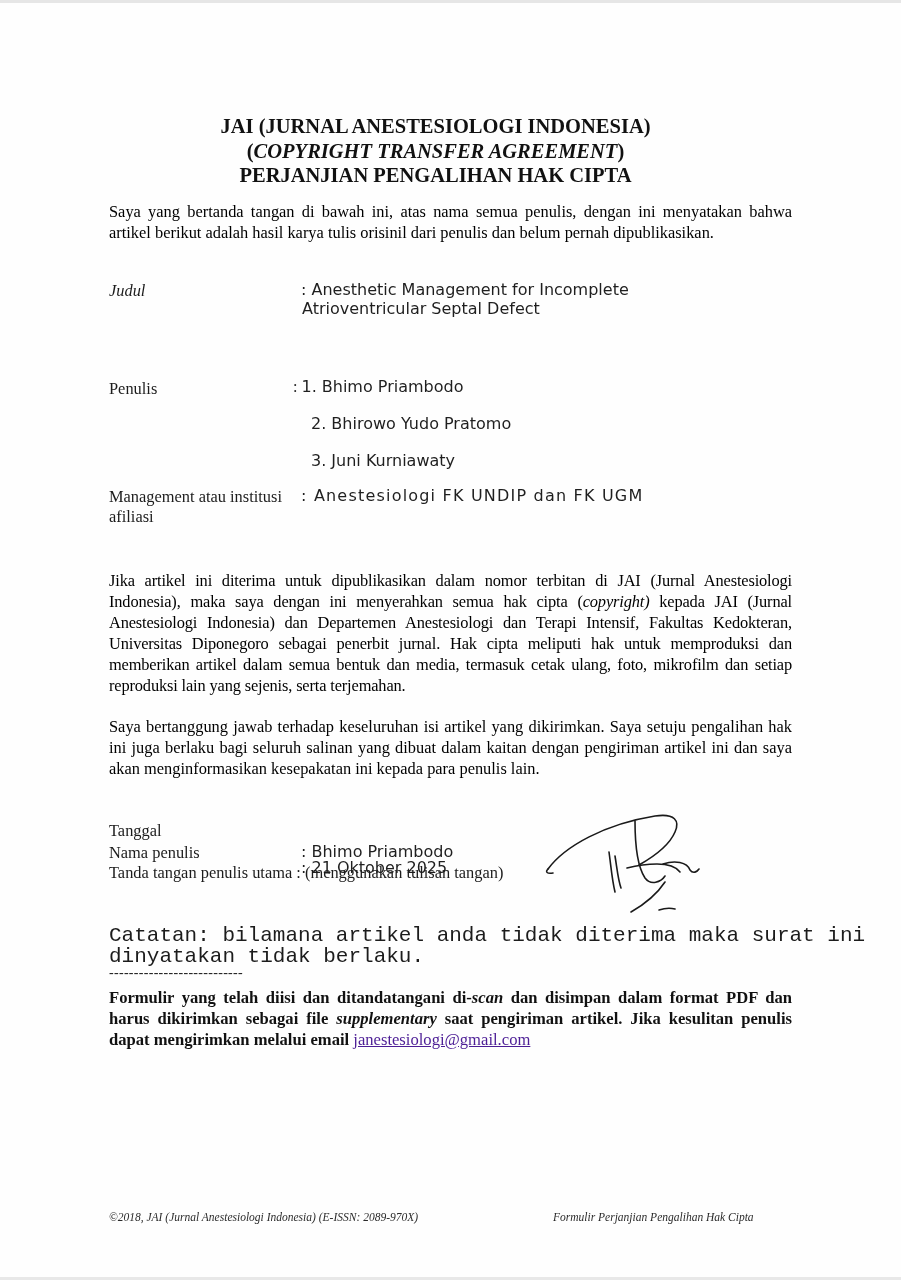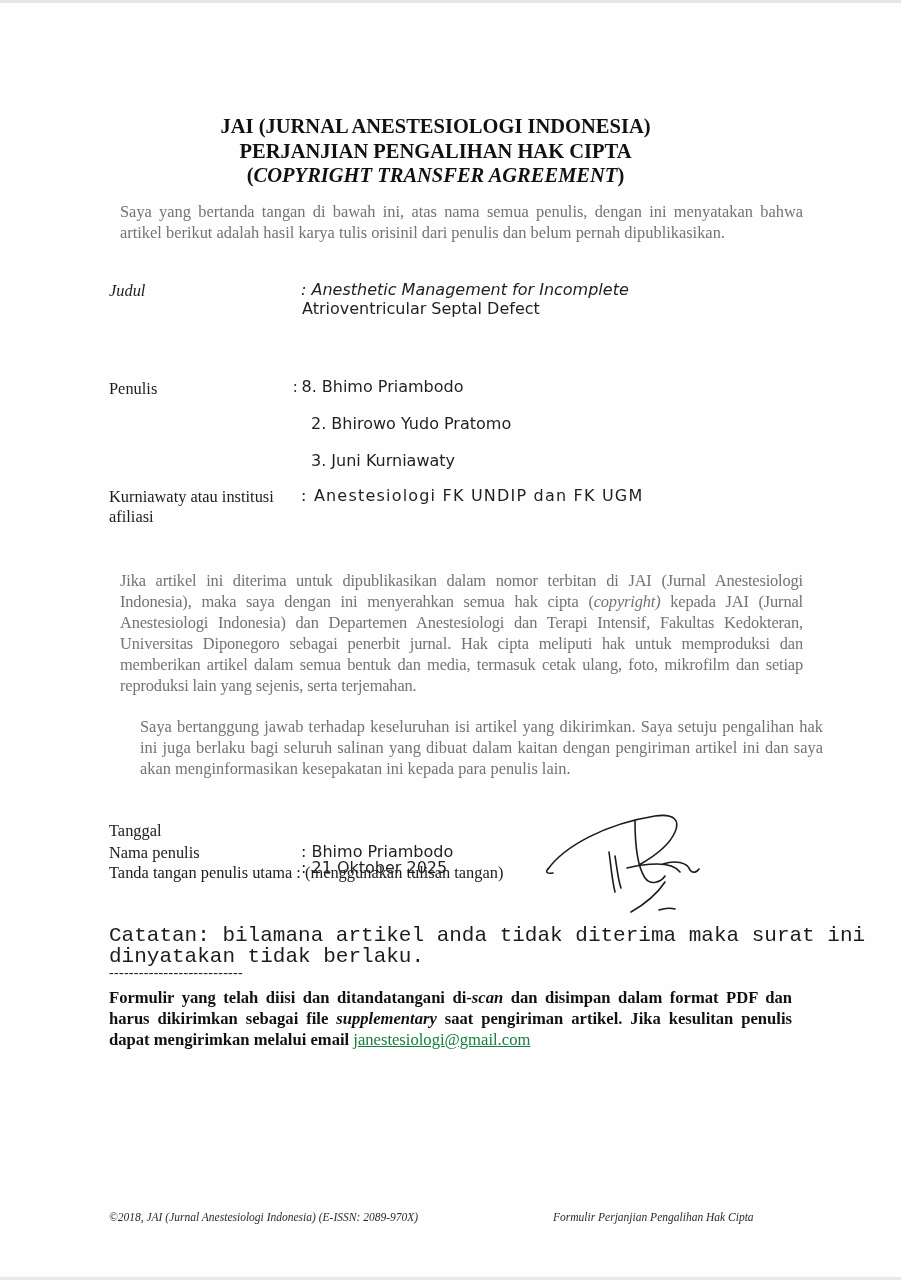--- a/index.html
+++ b/index.html
@@ -9,68 +9,68 @@
     font-family: "Liberation Serif", "DejaVu Serif", serif;
     color: #1a1a1a;
   }
   .edge-top { position: absolute; left: 0; top: 0; width: 901px; height: 3px; background: #e6e6e6; }
   .edge-bottom { position: absolute; left: 0; bottom: 0; width: 901px; height: 3px; background: #e8e8e8; }
 
   .title-block { position: absolute; left: 0; top: 114px; width: 871px; text-align: center;
     font-weight: bold; font-size: 20.5px; line-height: 24.5px; color: #111; }
   .title-block .it { font-style: italic; }
 
-  .para { position: absolute; left: 120px; width: 683px; font-size: 16.4px; line-height: 21px;
-    text-align: justify; color: #737373; }
+  .para { position: absolute; left: 109px; width: 683px; font-size: 16.4px; line-height: 21px;
+    text-align: justify; color: #000000; }
   .p-intro { top: 201px; }
   .p-jika { top: 570px; letter-spacing: -0.15px; }
-  .p-saya { top: 716px; margin-left: 20px; }
+  .p-saya { top: 716px; }
 
   .lbl { position: absolute; left: 109px; font-size: 16.4px; line-height: 20px; color: #1c1c1c; }
   .val { position: absolute; font-family: "DejaVu Sans", sans-serif; font-size: 16px; line-height: 20px; color: #1f1f1f; }
   .colon-serif { font-family: "Liberation Serif", serif; }
 
   .sig-lbl { position: absolute; left: 109px; font-size: 16.4px; line-height: 21px; color: #1c1c1c; }
   .signature { position: absolute; left: 535px; top: 806px; width: 180px; height: 115px; }
 
   .catatan { position: absolute; left: 109px; top: 925px; font-size: 21px; line-height: 21px; color: #1c1c1c; font-family: Liberation Mono, monospace; }
   .dashes { position: absolute; left: 109px; top: 965px; font-size: 14px; line-height: 16px; color: #222; letter-spacing: 0.3px; }
   .bold-note { position: absolute; left: 109px; top: 987px; width: 683px; font-weight: bold; font-size: 16.6px;
     line-height: 21px; text-align: justify; color: #111; }
   .bold-note .it { font-style: italic; }
-  .email-link { color: #15803d; text-decoration: underline; font-weight: normal; }
+  .email-link { color: #4c1d95; text-decoration: underline; font-weight: normal; }
 
   .footer { position: absolute; top: 1210px; font-style: italic; font-size: 11.5px; line-height: 14px; color: #2a2a2a; }
   .footer-left { left: 109px; }
   .footer-right { left: 553px; }
 </style>
 </head>
 <body>
 
 <div class="edge-top"></div>
 
 <div class="title-block">
   <div>JAI (JURNAL ANESTESIOLOGI INDONESIA)</div>
+  <div><span>(</span><span class="it">COPYRIGHT TRANSFER AGREEMENT</span><span>)</span></div>
   <div>PERJANJIAN PENGALIHAN HAK CIPTA</div>
-  <div><span>(</span><span class="it">COPYRIGHT TRANSFER AGREEMENT</span><span>)</span></div>
 </div>
 
 <div class="para p-intro">Saya yang bertanda tangan di bawah ini, atas nama semua penulis, dengan ini menyatakan bahwa artikel berikut adalah hasil karya tulis orisinil dari penulis dan belum pernah dipublikasikan.</div>
 
 <div class="lbl" style="top:281px;font-style:italic;">Judul</div>
-<div class="val" style="left:301px; top:280px;font-style:italic;">: Anesthetic Management for Incomplete</div>
+<div class="val" style="left:301px; top:280px;">: Anesthetic Management for Incomplete</div>
 <div class="val" style="left:302px; top:299px;">Atrioventricular Septal Defect</div>
 
 <div class="lbl" style="top:379px;">Penulis</div>
-<div class="val" style="left:293px; top:377px;"><span class="colon-serif">: </span><span>8. Bhimo Priambodo</span></div>
+<div class="val" style="left:293px; top:377px;"><span class="colon-serif">: </span><span>1. Bhimo Priambodo</span></div>
 <div class="val" style="left:311px; top:414px;">2. Bhirowo Yudo Pratomo</div>
 <div class="val" style="left:311px; top:451px;">3. Juni Kurniawaty</div>
 
 <div class="lbl" style="top:487px;">
-  <div>Kurniawaty atau institusi</div>
+  <div>Management atau institusi</div>
   <div>afiliasi</div>
 </div>
 <div class="val" style="left:301px; top:486px; letter-spacing:1.2px;">: Anestesiologi FK UNDIP dan FK UGM</div>
 
 <div class="para p-jika"><span>Jika artikel ini diterima untuk dipublikasikan dalam nomor terbitan di JAI (Jurnal Anestesiologi Indonesia), maka saya dengan ini menyerahkan semua hak cipta (</span><i>copyright)</i><span> kepada JAI (Jurnal Anestesiologi Indonesia) dan Departemen Anestesiologi dan Terapi Intensif, Fakultas Kedokteran, Universitas Diponegoro sebagai penerbit jurnal. Hak cipta meliputi hak untuk memproduksi dan memberikan artikel dalam semua bentuk dan media, termasuk cetak ulang, foto, mikrofilm dan setiap reproduksi lain yang sejenis, serta terjemahan.</span></div>
 
 <div class="para p-saya">Saya bertanggung jawab terhadap keseluruhan isi artikel yang dikirimkan. Saya setuju pengalihan hak ini juga berlaku bagi seluruh salinan yang dibuat dalam kaitan dengan pengiriman artikel ini dan saya akan menginformasikan kesepakatan ini kepada para penulis lain.</div>
 
 <div class="sig-lbl" style="top:820px;">Tanggal</div>
 <div class="val" style="left:301px; top:858px;">: 21 Oktober 2025</div>

